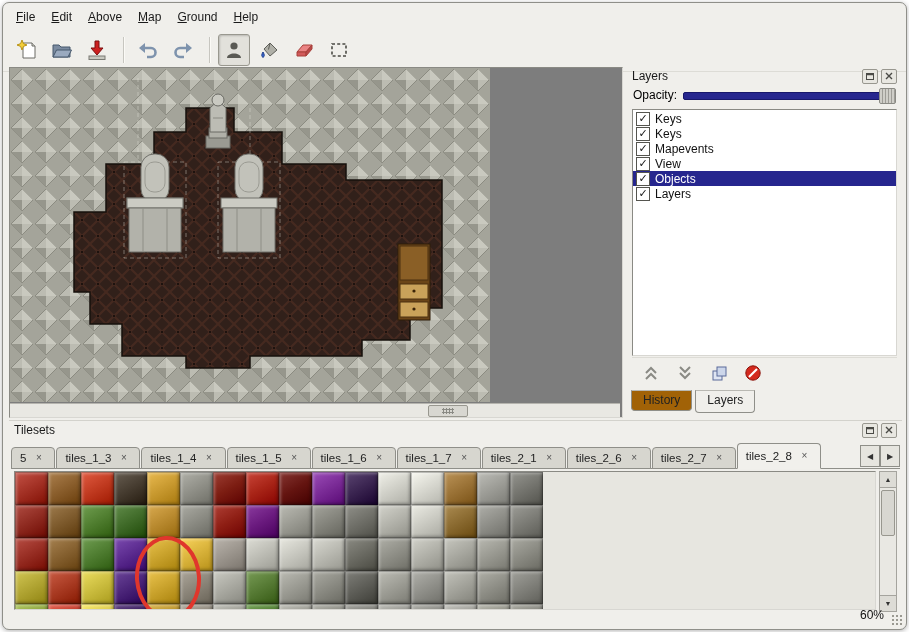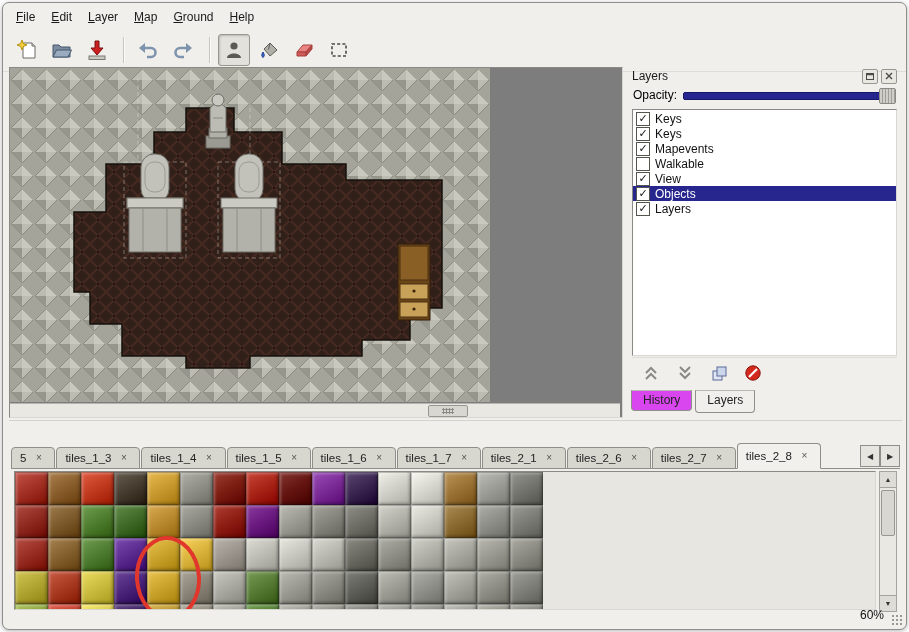--- a/index.html
+++ b/index.html
@@ -42,21 +42,21 @@
                  background-image:repeating-linear-gradient(90deg,#cfcec8 0 2px,#9e9d97 2px 3px);background-clip:padding-box;}
   .lp-list{position:absolute;left:5px;right:5px;top:42px;bottom:60px;background:#ffffff;
            border:1px solid;border-color:#8a8a84 #d8d7d2 #d8d7d2 #8a8a84;overflow:hidden;padding-top:1px;}
   .layer-row{height:15px;display:flex;align-items:center;gap:5px;padding-left:3px;color:#111;}
   .layer-row.selected{background:#26268e;color:#fff;}
   .cb{width:12px;height:12px;background:#fff;border:1px solid #55554f;font-size:11px;line-height:11px;
       text-align:center;font-weight:bold;color:#111;flex:0 0 auto;}
   .lp-icons{position:absolute;left:5px;right:5px;bottom:28px;height:30px;display:flex;align-items:center;
             gap:16px;padding-left:10px;border-top:1px solid #dddcd6;}
   .lp-tabs{position:absolute;left:4px;bottom:2px;height:24px;display:flex;align-items:flex-start;}
-  .stab{padding:2px 11px 3px;border:1px solid #8f8f89;border-top:1px solid #b9b8b2;background:#d946ef;
+  .stab{padding:2px 11px 3px;border:1px solid #8f8f89;border-top:1px solid #b9b8b2;background:#a16207;
         border-radius:0 0 4px 4px;margin-right:3px;color:#222;}
   .stab.active{background:#f0efeb;padding-bottom:5px;}
 
   
   .tilesets-panel{position:absolute;left:6px;top:417px;width:893px;height:189px;border-top:1px solid #d3d2cc;font-size:12px;}
   .ts-tabbar{position:absolute;left:2px;right:2px;top:22px;height:25px;display:flex;align-items:flex-end;border-bottom:1px solid #8f8f89;}
   .ttab{display:inline-flex;align-items:center;gap:5px;padding:0 8px;height:20px;background:#d7d6cf;
         border:1px solid #8f8f89;border-bottom:none;border-radius:4px 4px 0 0;margin-right:1px;margin-bottom:-1px;
         border-bottom:1px solid #8f8f89;white-space:nowrap;font-size:11.5px;color:#222;}
   .ttab.active{background:#f1f0ec;height:24px;border-bottom:1px solid #f1f0ec;}
@@ -84,21 +84,21 @@
 </style>
 </head>
 <body>
 
 <div class="stage">
 <div class="window">
 
   <div class="menu-bar">
         <span class="menu-item">File</span>
         <span class="menu-item">Edit</span>
-        <span class="menu-item">Layer</span>
+        <span class="menu-item">Above</span>
         <span class="menu-item">Map</span>
         <span class="menu-item">Ground</span>
         <span class="menu-item">Help</span>
       </div>
 
   <div class="toolbar">
     <span class="tool-btn">
       <svg width="22" height="22">
         <path d="M7 4 h9 l3 3 v12 h-12 z" fill="#ffffff" stroke="#6a6a64"></path>
         <path d="M16 4 v3 h3" fill="#d8d8d0" stroke="#6a6a64"></path>
@@ -259,24 +259,20 @@
           </div>
           <div class="layer-row">
             <span class="cb">✓</span>
             <span class="lbl">Keys</span>
           </div>
           <div class="layer-row">
             <span class="cb">✓</span>
             <span class="lbl">Mapevents</span>
           </div>
           <div class="layer-row">
-            <span class="cb"></span>
-            <span class="lbl">Walkable</span>
-          </div>
-          <div class="layer-row">
             <span class="cb">✓</span>
             <span class="lbl">View</span>
           </div>
           <div class="layer-row selected">
             <span class="cb">✓</span>
             <span class="lbl">Objects</span>
           </div>
           <div class="layer-row">
             <span class="cb">✓</span>
             <span class="lbl">Layers</span>
@@ -298,20 +294,35 @@
         <path d="M5 13 L13 5" stroke="#ffffff" stroke-width="2.2"></path>
       </svg>
     </div>
     <div class="lp-tabs">
           <span class="stab">History</span>
           <span class="stab active">Layers</span>
         </div>
   </div>
 
   <div class="tilesets-panel">
+    <div class="panel-title">
+      <span class="t">Tilesets</span>
+      <span class="sp"></span>
+      <span class="mini-btn">
+        <svg width="10" height="10">
+          <rect x="1.5" y="2.5" width="7" height="6" fill="none" stroke="#4a4a46"></rect>
+          <line x1="1.5" y1="3.5" x2="8.5" y2="3.5" stroke="#4a4a46" stroke-width="1.6"></line>
+        </svg>
+      </span>
+      <span class="mini-btn">
+        <svg width="10" height="10">
+          <path d="M2 2 L8 8 M8 2 L2 8" stroke="#4a4a46" stroke-width="1.4"></path>
+        </svg>
+      </span>
+    </div>
     <div class="ts-tabbar">
       <span style="display:contents"><span class="ttab">
               <span class="tlabel">5</span>
               <span class="tab-x">×</span>
             </span><span class="ttab">
               <span class="tlabel">tiles_1_3</span>
               <span class="tab-x">×</span>
             </span><span class="ttab">
               <span class="tlabel">tiles_1_4</span>
               <span class="tab-x">×</span>

